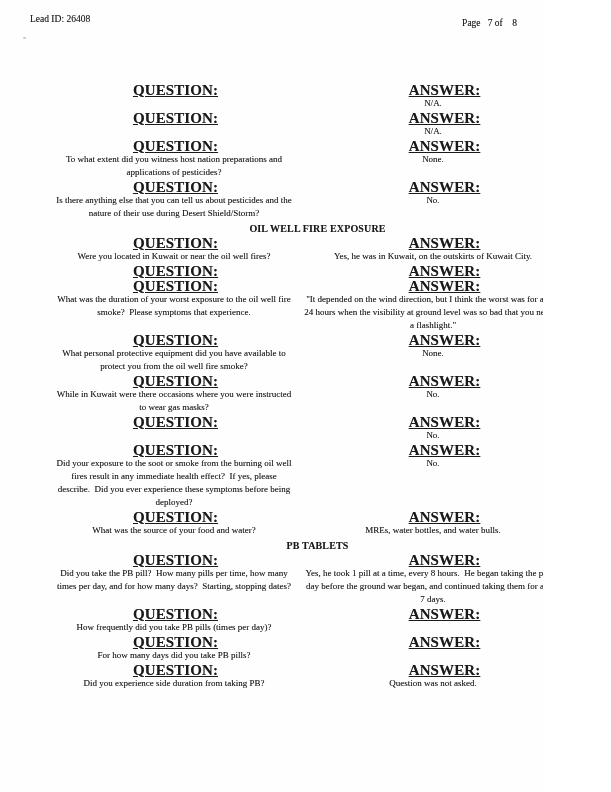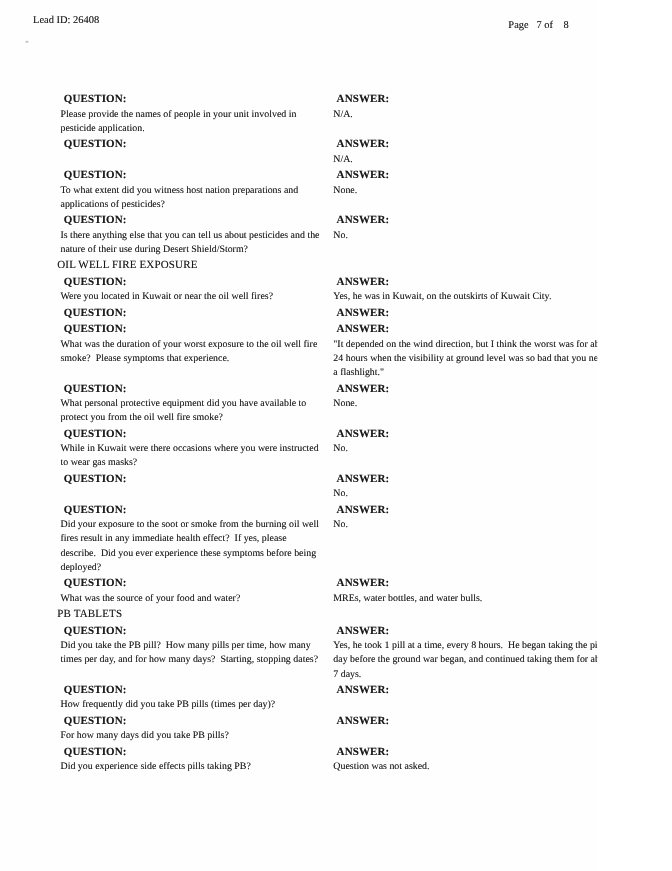--- a/index.html
+++ b/index.html
@@ -9,20 +9,21 @@
   }
   .page {
     position: relative;
     width: 543px;
     height: 792px;
     background: #fefefe;
     overflow: hidden;
     font-family: "Liberation Serif", "DejaVu Serif", serif;
     color: #1a1a1a;
     text-shadow: 0 0 0.6px rgba(30,30,30,0.45);
+    text-align: center;
   }
   .lead-id {
     position: absolute;
     left: 30px;
     top: 13px;
     font-size: 9.5px;
     line-height: 12px;
   }
   .page-num {
     position: absolute;
@@ -44,37 +45,38 @@
   }
   .content {
     position: absolute;
     left: 55px;
     top: 84px;
     width: 528px;
   }
   .section-heading {
     margin: 2px 0 2px -3px;
     font-size: 10px;
-    font-weight: normal;
+    font-weight: bold;
     line-height: 13px;
     letter-spacing: 0.15px;
   }
   .section-heading:empty { display: none; }
   .qa-row {
     display: grid;
     grid-template-columns: 248px 1fr;
     margin-bottom: 2px;
   }
   .q-col { padding-right: 10px; }
   .qa-label {
     font-weight: bold;
-    font-size: 10px;
+    font-size: 15px;
     line-height: 13px;
     padding-left: 3px;
     letter-spacing: 0.1px;
+    text-decoration: underline;
   }
   .q-text, .a-text {
     font-size: 9px;
     line-height: 13px;
     white-space: pre-wrap;
   }
   .q-text { max-width: 238px; }
   .a-text { max-width: 260px; }
 </style>
 </head>
@@ -83,21 +85,20 @@
 <div class="page">
   <span class="lead-id">Lead ID: 26408</span>
   <span class="page-num">Page   7 of    8</span>
   <div class="artifact"></div>
   <main class="content" id="content">
   <section class="section">
 
   <div class="qa-row">
     <div class="q-col">
       <div class="qa-label">QUESTION:</div>
-      <div class="q-text">Please provide the names of people in your unit involved in pesticide application.</div>
     </div>
     <div class="a-col">
       <div class="qa-label">ANSWER:</div>
       <div class="a-text">N/A.</div>
     </div>
   </div>
 
   <div class="qa-row">
     <div class="q-col">
       <div class="qa-label">QUESTION:</div>
@@ -252,21 +253,21 @@
     </div>
     <div class="a-col">
       <div class="qa-label">ANSWER:</div>
       <div class="a-text"></div>
     </div>
   </div>
 
   <div class="qa-row">
     <div class="q-col">
       <div class="qa-label">QUESTION:</div>
-      <div class="q-text">Did you experience side effects pills taking PB?</div>
+      <div class="q-text">Did you experience side duration from taking PB?</div>
     </div>
     <div class="a-col">
       <div class="qa-label">ANSWER:</div>
       <div class="a-text">Question was not asked.</div>
     </div>
   </div>
 </section>
 </main>
 </div>
 

